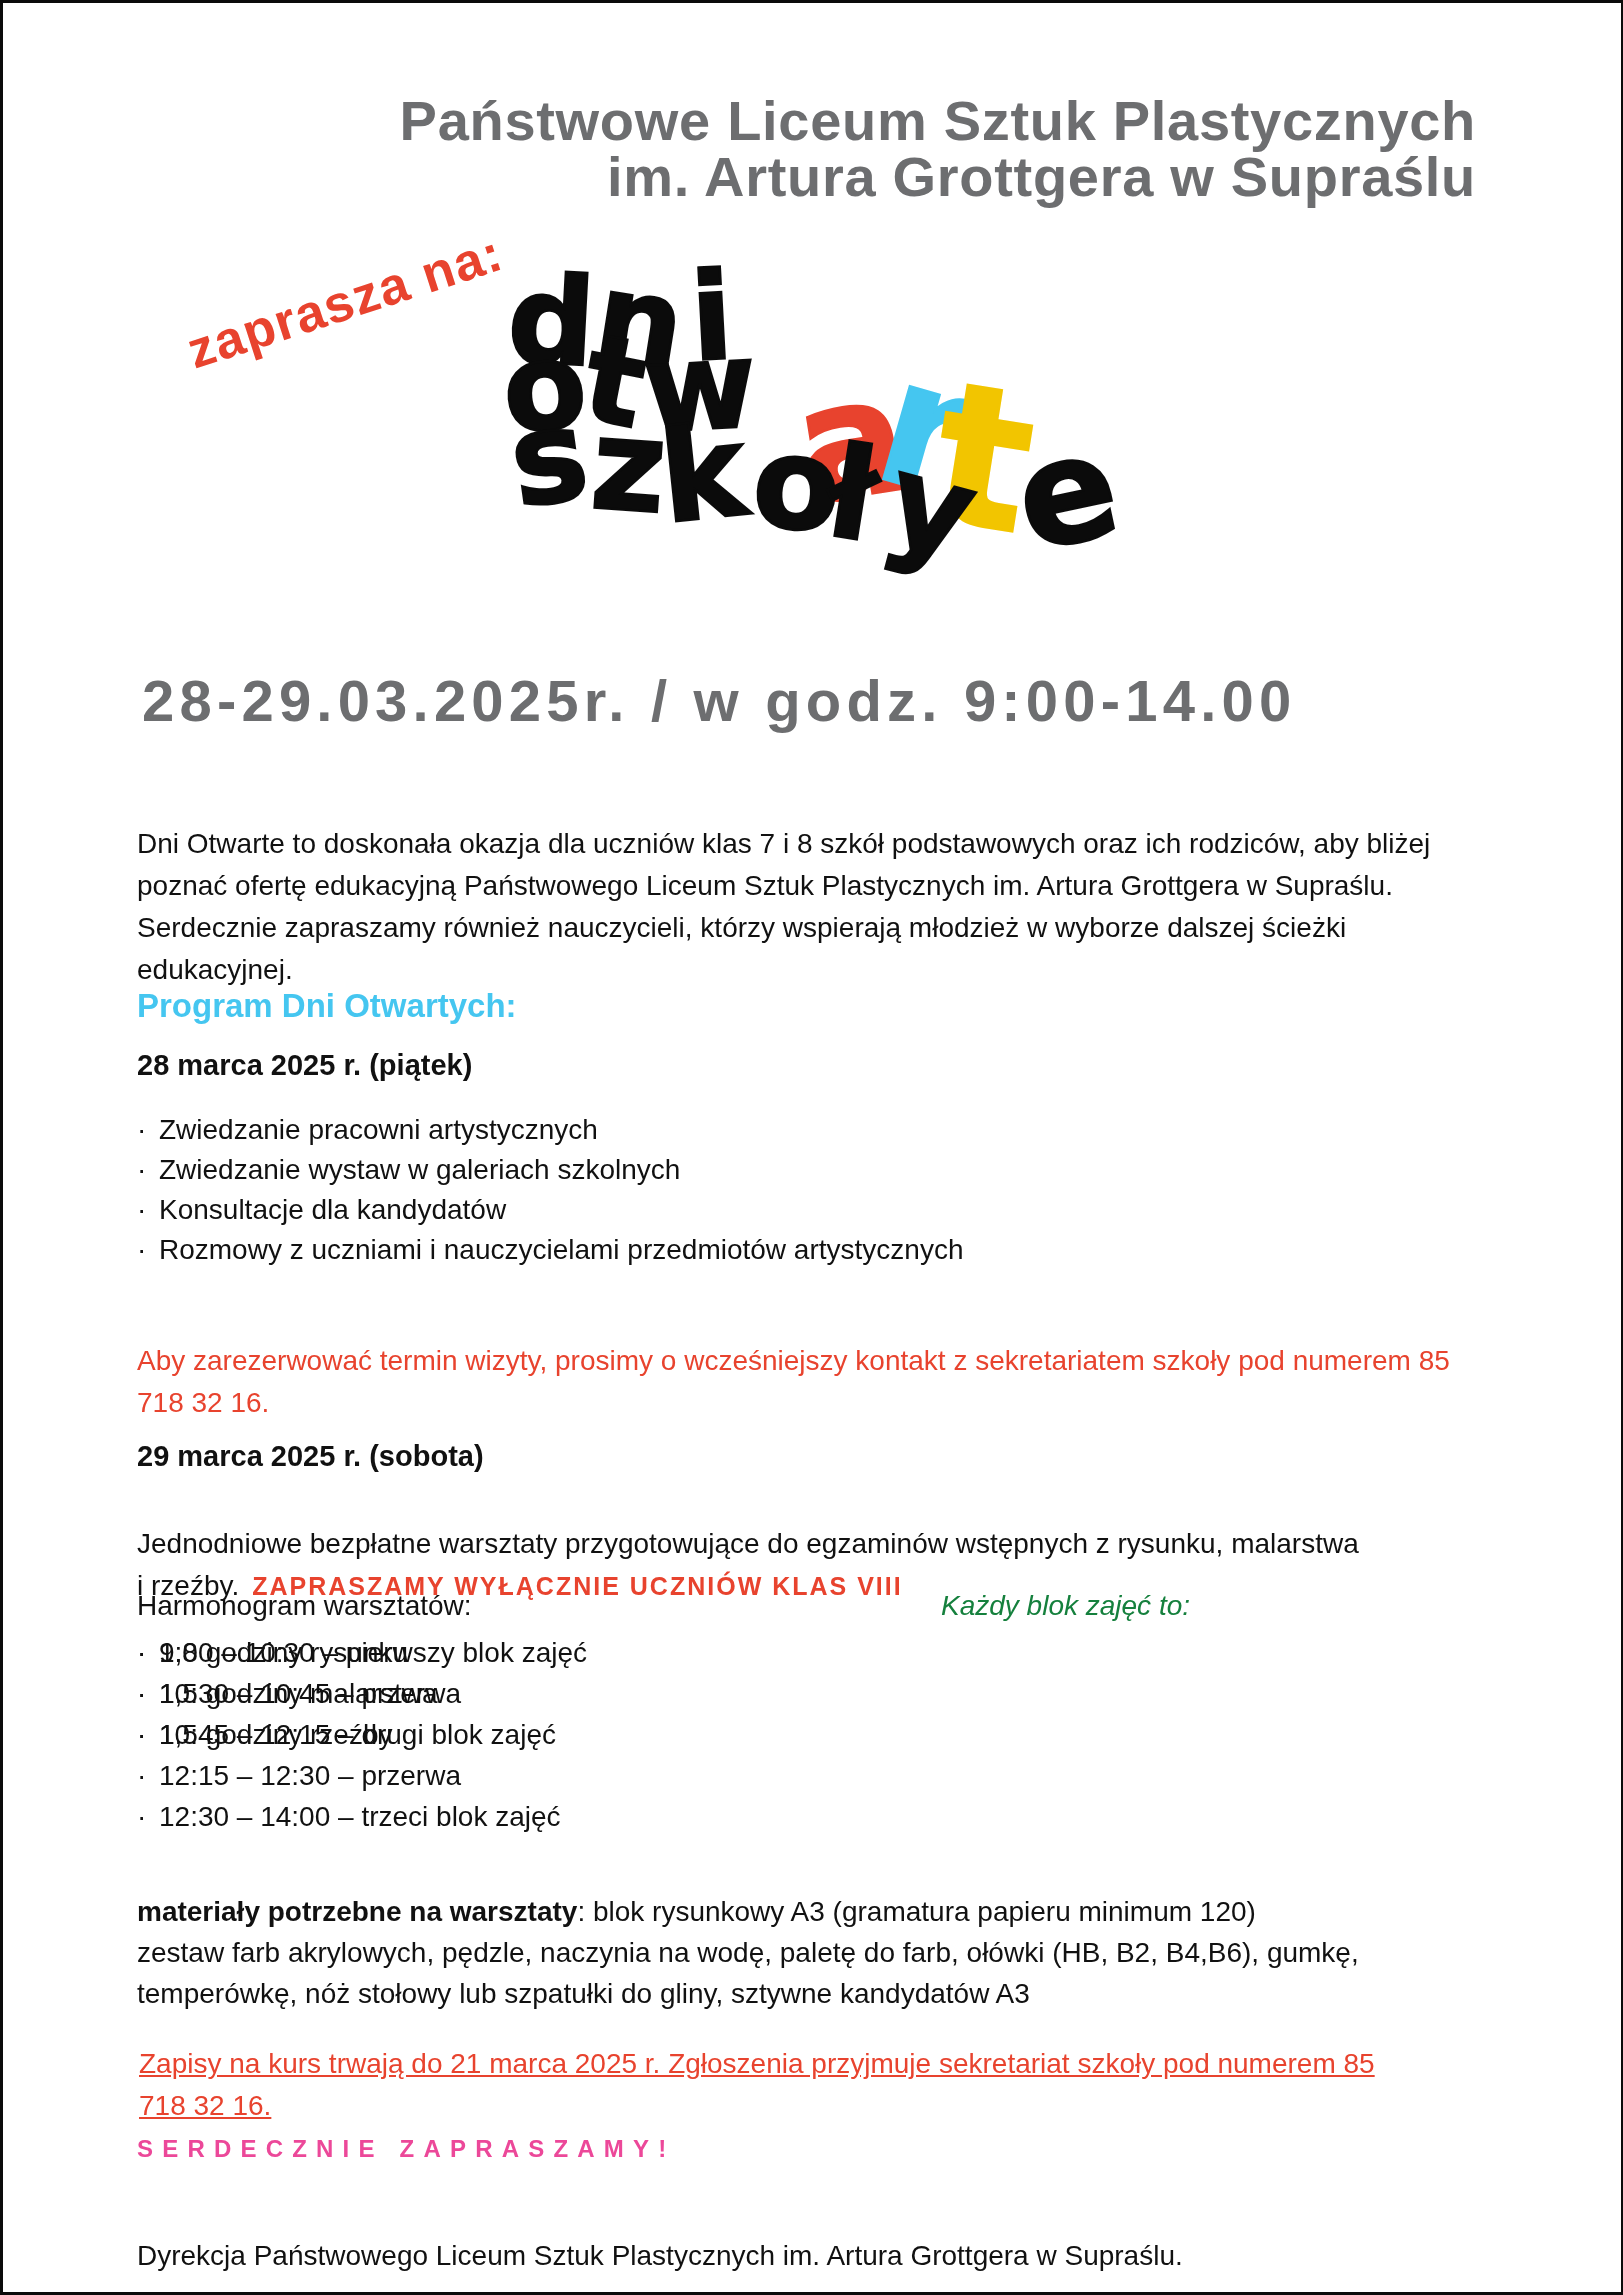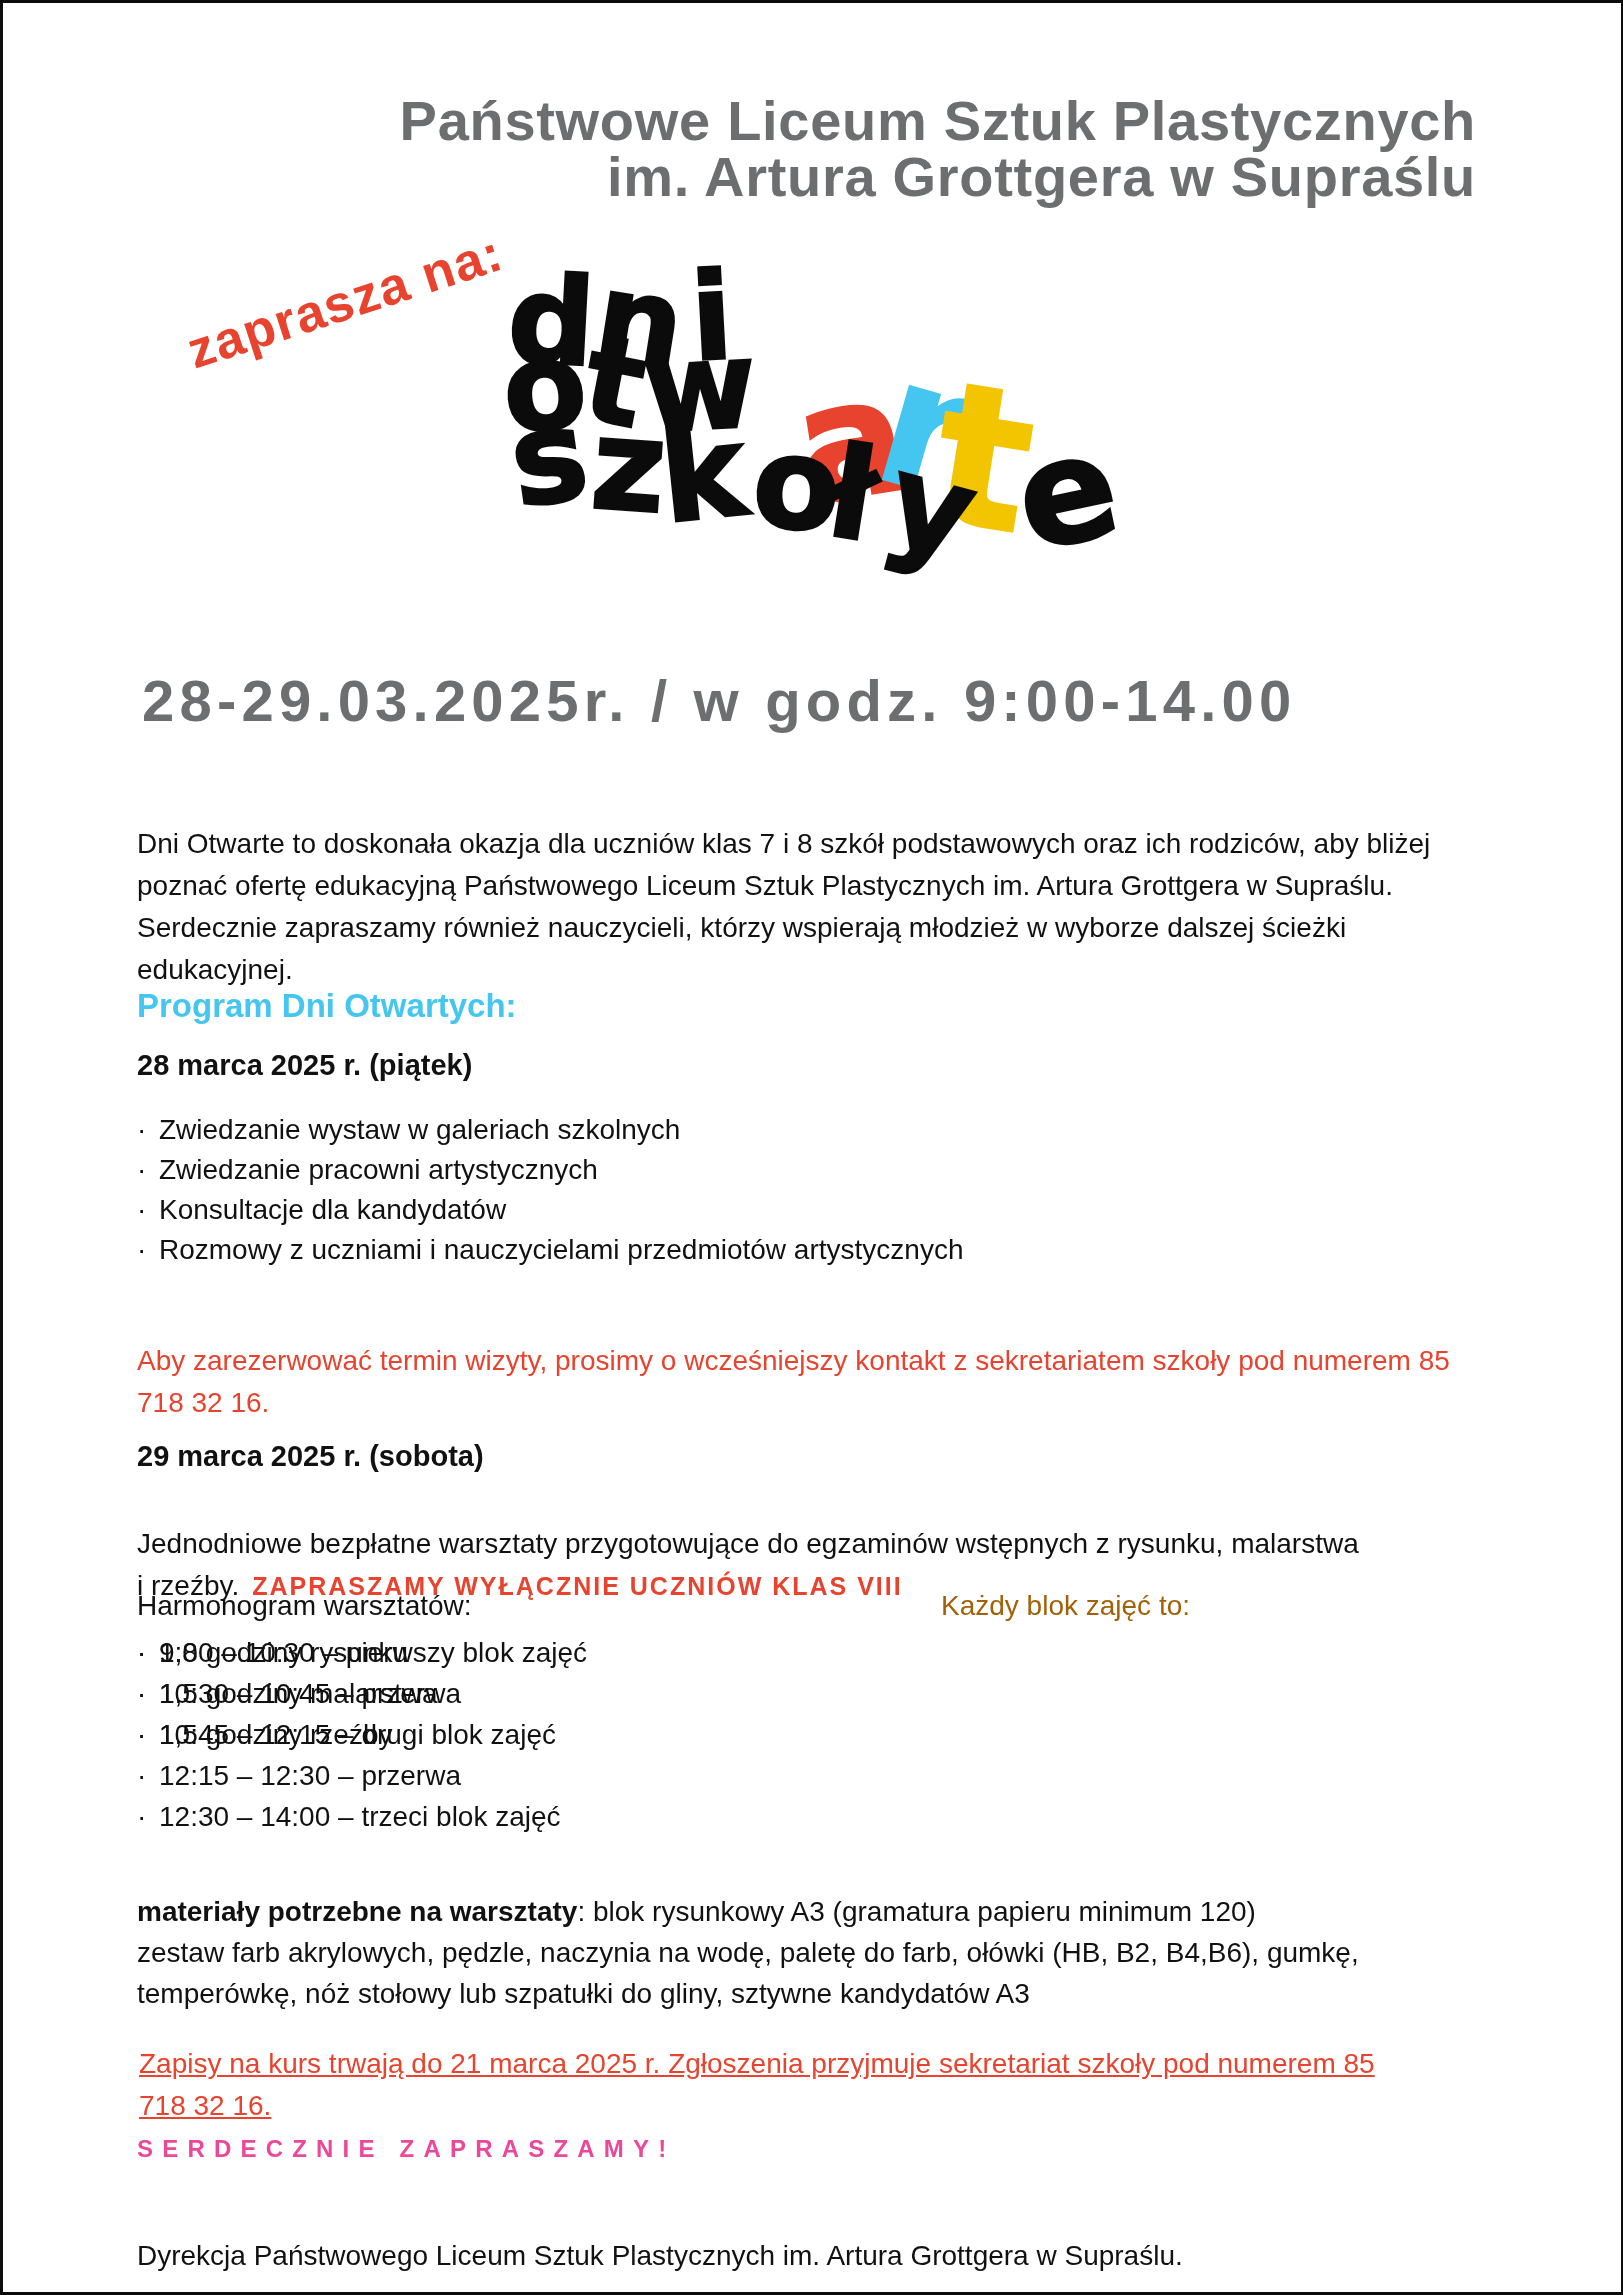--- a/index.html
+++ b/index.html
@@ -73,21 +73,21 @@
   .day1-list{top:1107px;font-size:28px;line-height:40px;}
   .note{color:#e8432e;}
   .note1{left:134px;top:1309px;width:1314px;}
   .day2-desc{left:134px;top:1492px;width:1222px;}
   .viii{
     font-weight:bold;color:#e8432e;font-size:25px;
     letter-spacing:2px;margin-left:13px;white-space:nowrap;
   }
   .schedule-heading{position:absolute;left:134px;top:1587px;font-size:28px;color:#111111;}
   .schedule-list{top:1629px;font-size:28px;line-height:41px;}
-  .blocks-heading{position:absolute;left:938px;top:1587px;font-size:28px;color:#a16207;}
+  .blocks-heading{position:absolute;left:938px;top:1587px;font-size:28px;color:#15803d;font-style:italic;}
   .blocks-list{left:938px;top:1629px;font-size:28px;line-height:41px;}
   .materials{left:134px;top:1860px;width:1438px;line-height:41px;}
   .materials .line{display:block;}
   .materials .lead{font-weight:bold;}
   .signup{left:136px;top:2012px;width:1275px;text-decoration:underline;}
   .closing{
     position:absolute;left:134px;top:2132px;
     font-size:24px;font-weight:bold;color:#ec4899;
     letter-spacing:9.2px;white-space:nowrap;
   }
@@ -126,22 +126,22 @@
 
   <div class="event-date">28-29.03.2025r. / w godz. 9:00-14.00</div>
 
   <p class="para intro">Dni Otwarte to doskonała okazja dla uczniów klas 7 i 8 szkół podstawowych oraz ich rodziców, aby bliżej poznać ofertę edukacyjną Państwowego Liceum Sztuk Plastycznych im. Artura Grottgera w Supraślu. Serdecznie zapraszamy również nauczycieli, którzy wspierają młodzież w wyborze dalszej ścieżki edukacyjnej.</p>
 
   <div class="program-heading">Program Dni Otwartych:</div>
 
   <div class="day-title day1-title">28 marca 2025 r. (piątek)</div>
 
   <ul class="flat day1-list">
+    <li>Zwiedzanie pracowni artystycznych</li>
     <li>Zwiedzanie wystaw w galeriach szkolnych</li>
-    <li>Zwiedzanie pracowni artystycznych</li>
     <li>Konsultacje dla kandydatów</li>
     <li>Rozmowy z uczniami i nauczycielami przedmiotów artystycznych</li>
   </ul>
 
   <p class="para note note1">Aby zarezerwować termin wizyty, prosimy o wcześniejszy kontakt z sekretariatem szkoły pod numerem 85 718 32 16.</p>
 
   <div class="day-title day2-title">29 marca 2025 r. (sobota)</div>
 
   <p class="para day2-desc"><span>Jednodniowe bezpłatne warsztaty przygotowujące do egzaminów wstępnych z rysunku, malarstwa i rzeźby.</span><span class="viii">ZAPRASZAMY WYŁĄCZNIE UCZNIÓW KLAS VIII</span></p>
 

